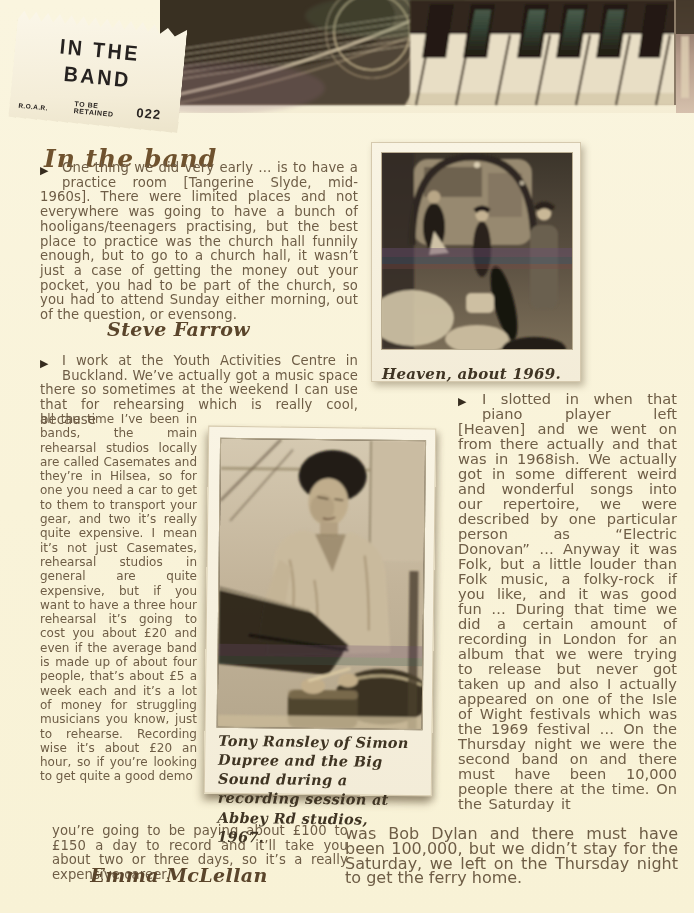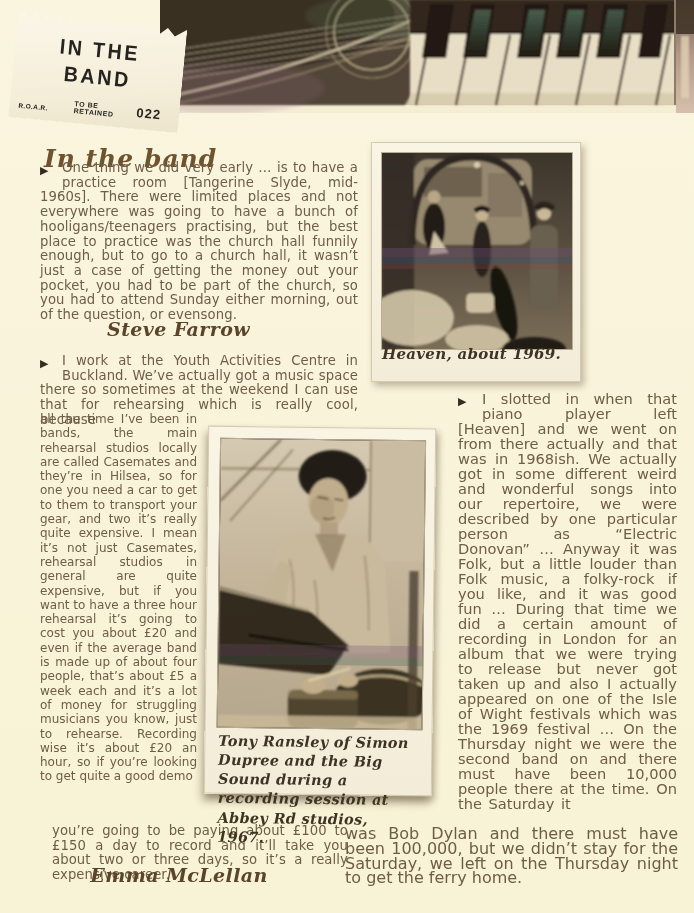--- a/index.html
+++ b/index.html
@@ -34,21 +34,21 @@
   .t-wideR{font-size:16px;line-height:14.8px;}
   .bullet{float:left;width:22px;height:28px;padding-top:3px;box-sizing:border-box;
           font-size:11px;color:#362c1f;font-style:normal;}
   
   .polaroid{position:absolute;background:linear-gradient(180deg,#f9f4e4,#f3ecd8);
           border:1px solid #d5c9ae;box-sizing:border-box;}
   .polaroid .photo{position:absolute;border:1px solid #b9ad92;overflow:hidden;background:#6a5e4c;}
   .cap{position:absolute;color:#3f3423;letter-spacing:.3px;line-height:1.32;}
   #heaven{left:371px;top:142px;width:210px;height:240px;box-shadow:3px 4px 7px rgba(80,62,38,.35);}
   #heaven .photo{left:9px;top:9px;width:190px;height:196px;}
-  #heaven .cap{left:10px;top:202px;font-size:15px;}
+  #heaven .cap{left:10px;top:222px;font-size:15px;}
   #drummer{left:206px;top:427px;width:228px;height:368px;transform:rotate(.7deg);
           box-shadow:-2px 7px 9px rgba(80,62,38,.4),3px 4px 6px rgba(80,62,38,.28);}
   #drummer .photo{left:11px;top:11px;width:204px;height:288px;}
   #drummer .cap{left:13px;top:304px;width:202px;font-size:14.5px;}
 </style>
 </head>
 <body>
 
 <div class="page">
 

